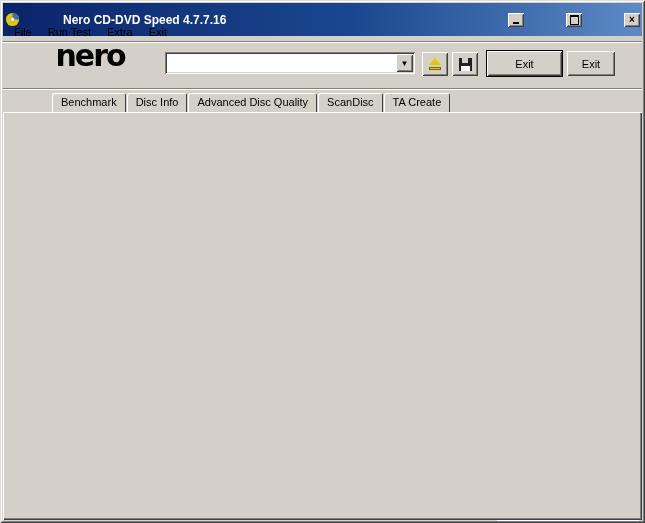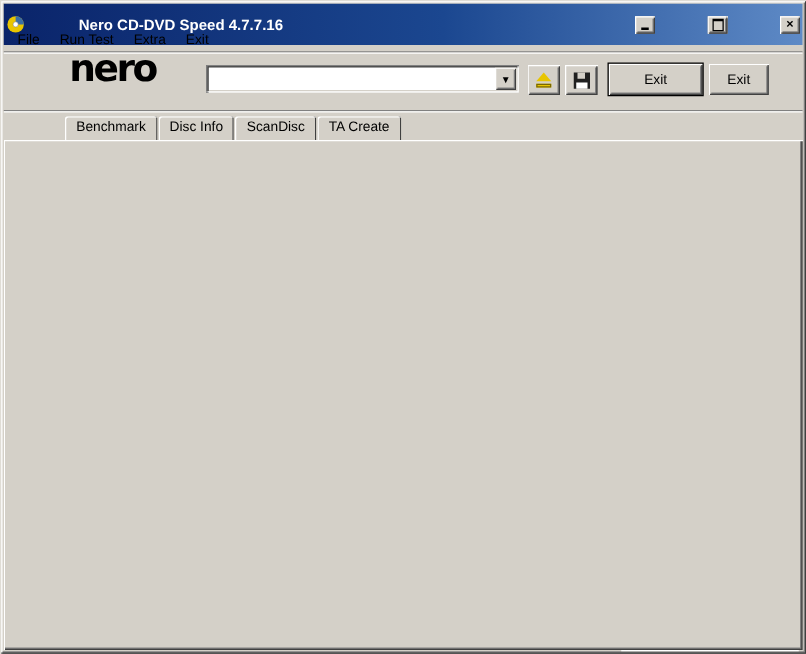--- a/index.html
+++ b/index.html
@@ -121,20 +121,21 @@
   <span>Exit</span>
 </div>
 <div class="abs btn raised" style="left:567px;top:51px;width:48px;height:25px;">
   <span>Exit</span>
 </div>
 <div class="abs hr" style="top:88px;"></div>
 
 <div class="abs tabs">
   <div class="tab">Benchmark</div>
   <div class="tab">Disc Info</div>
+  <div class="tab">Advanced Disc Quality</div>
   <div class="tab">ScanDisc</div>
   <div class="tab">TA Create</div>
 </div>
 <div class="abs page"></div>
 
 <div class="abs chart-host" style="left:46px;top:127px;width:412px;height:141px;">
     <svg width="412" height="141">
       <rect x="0" y="0" width="412" height="141" fill="#000000"></rect>
       <rect x="0" y="0" width="412" height="14.1" fill="#181818"></rect>
       <rect x="0" y="28.2" width="412" height="14.1" fill="#181818"></rect>

